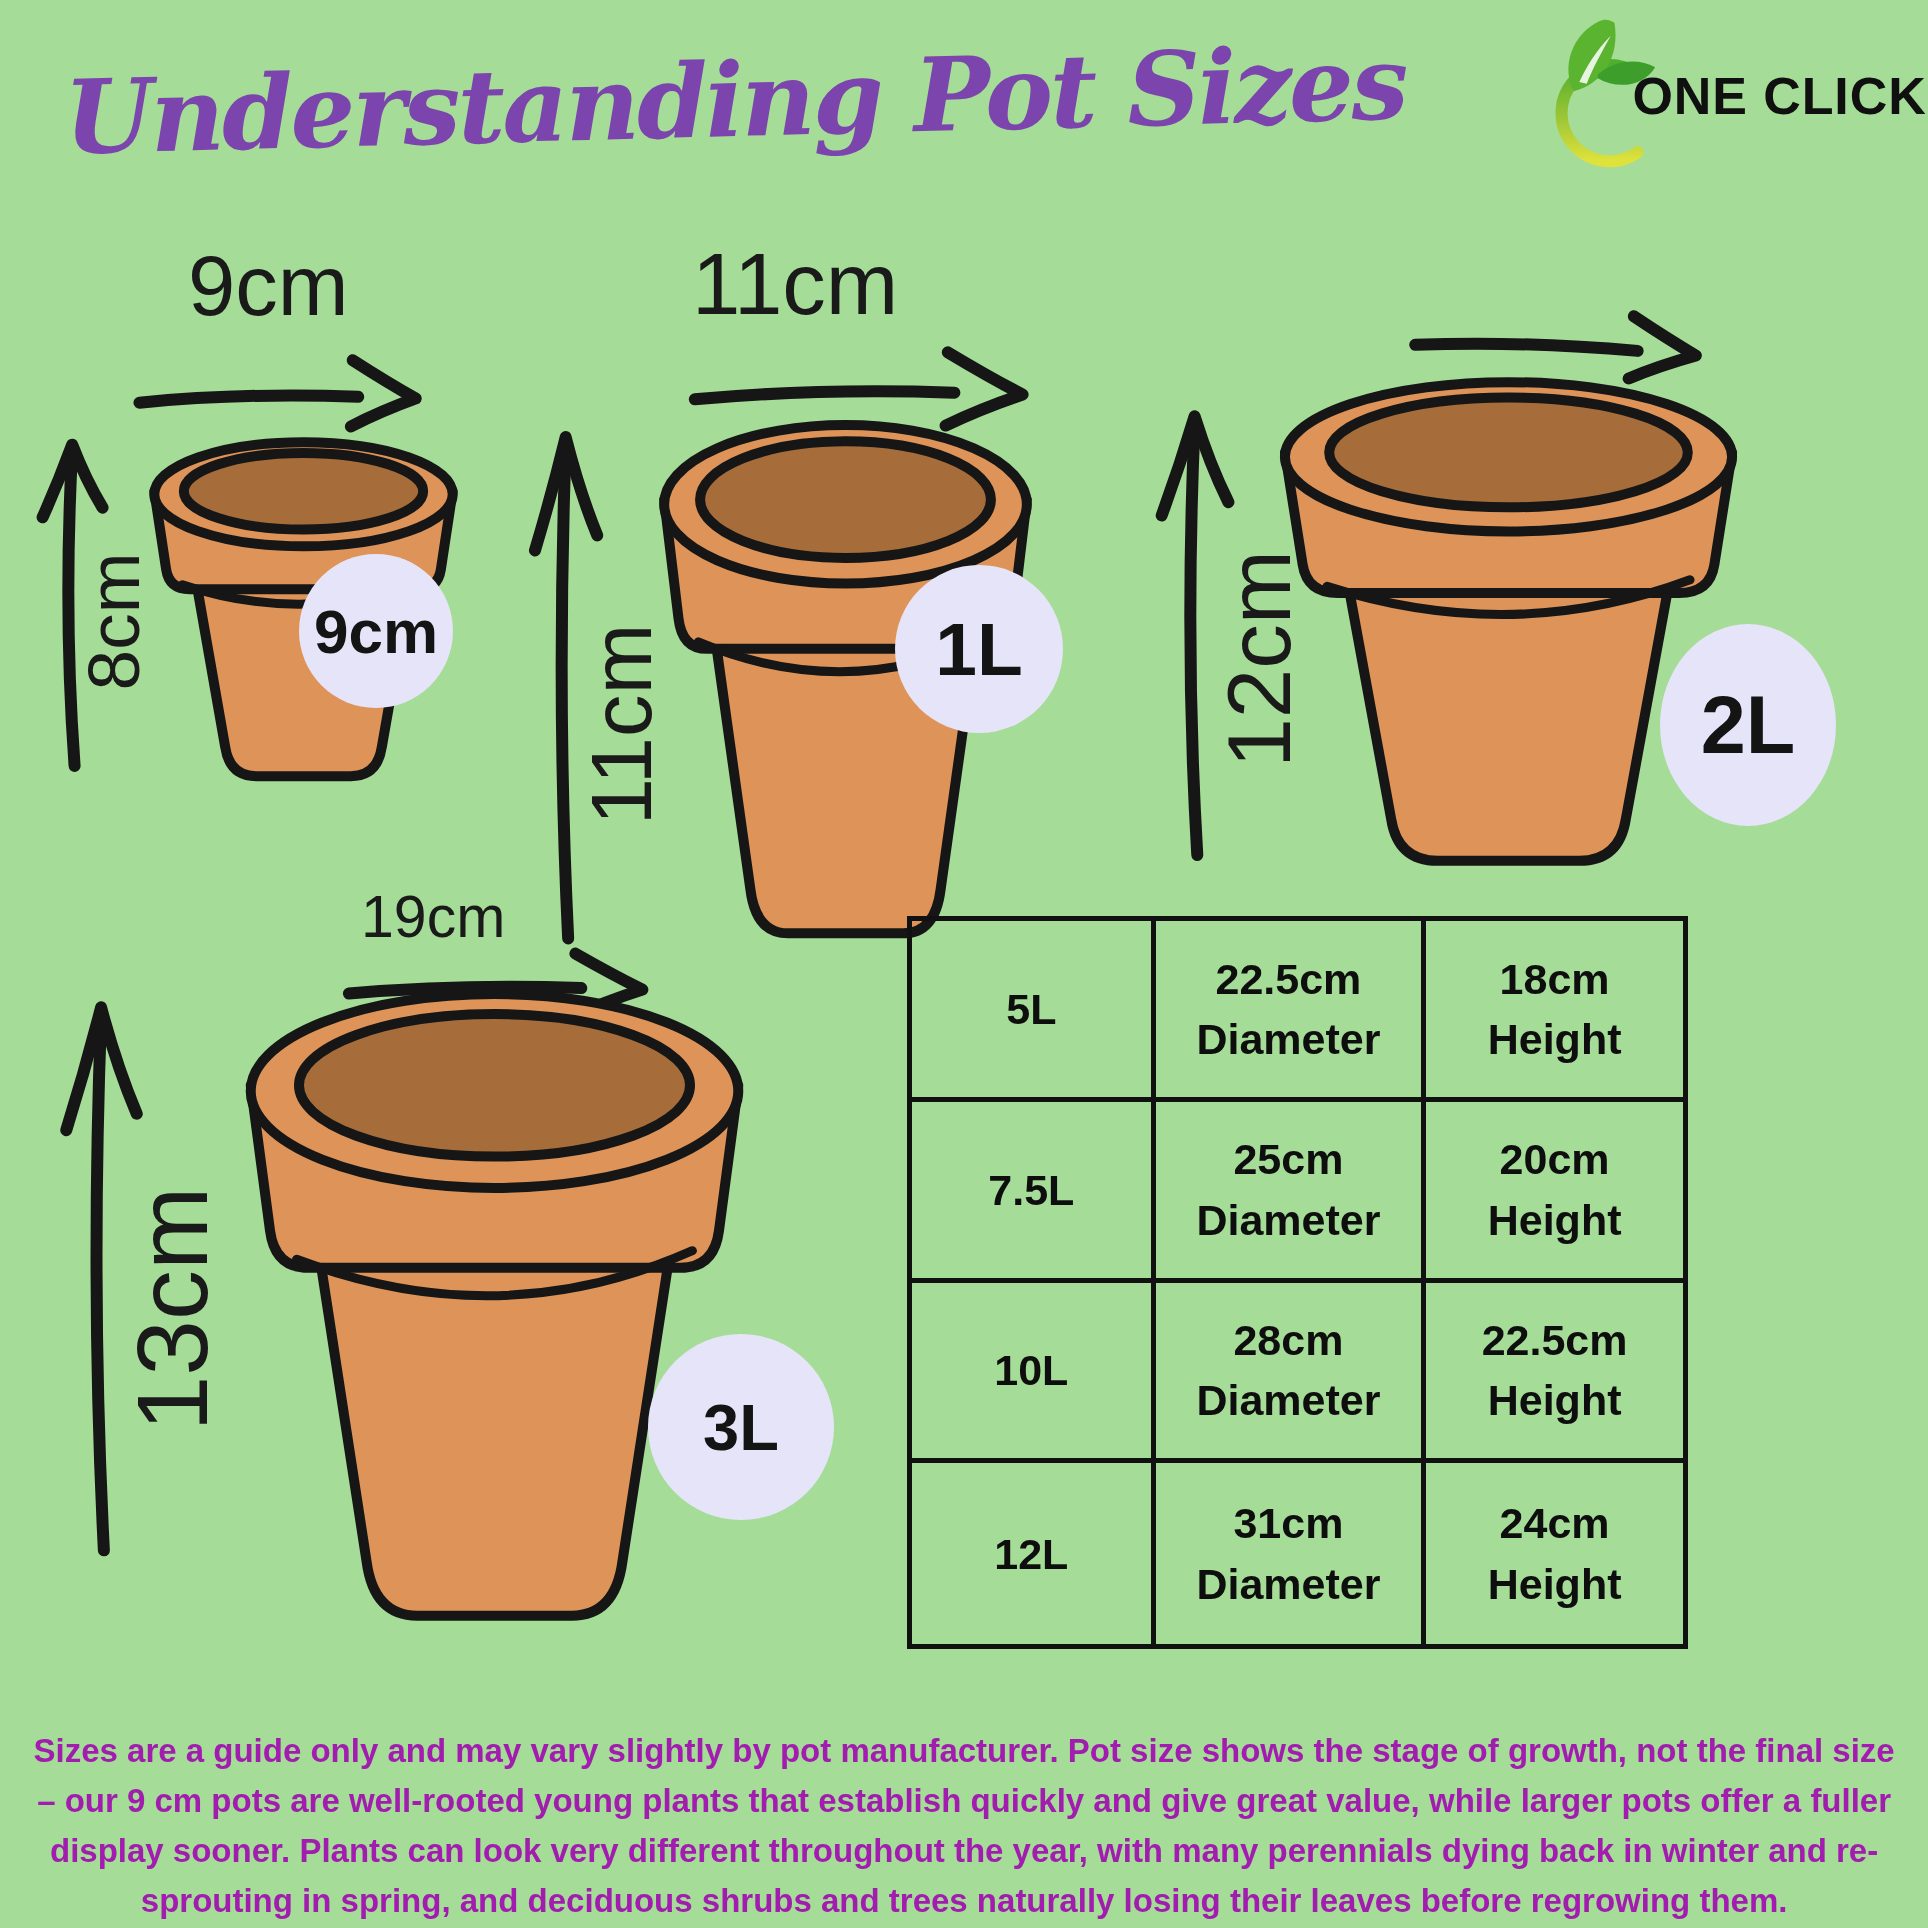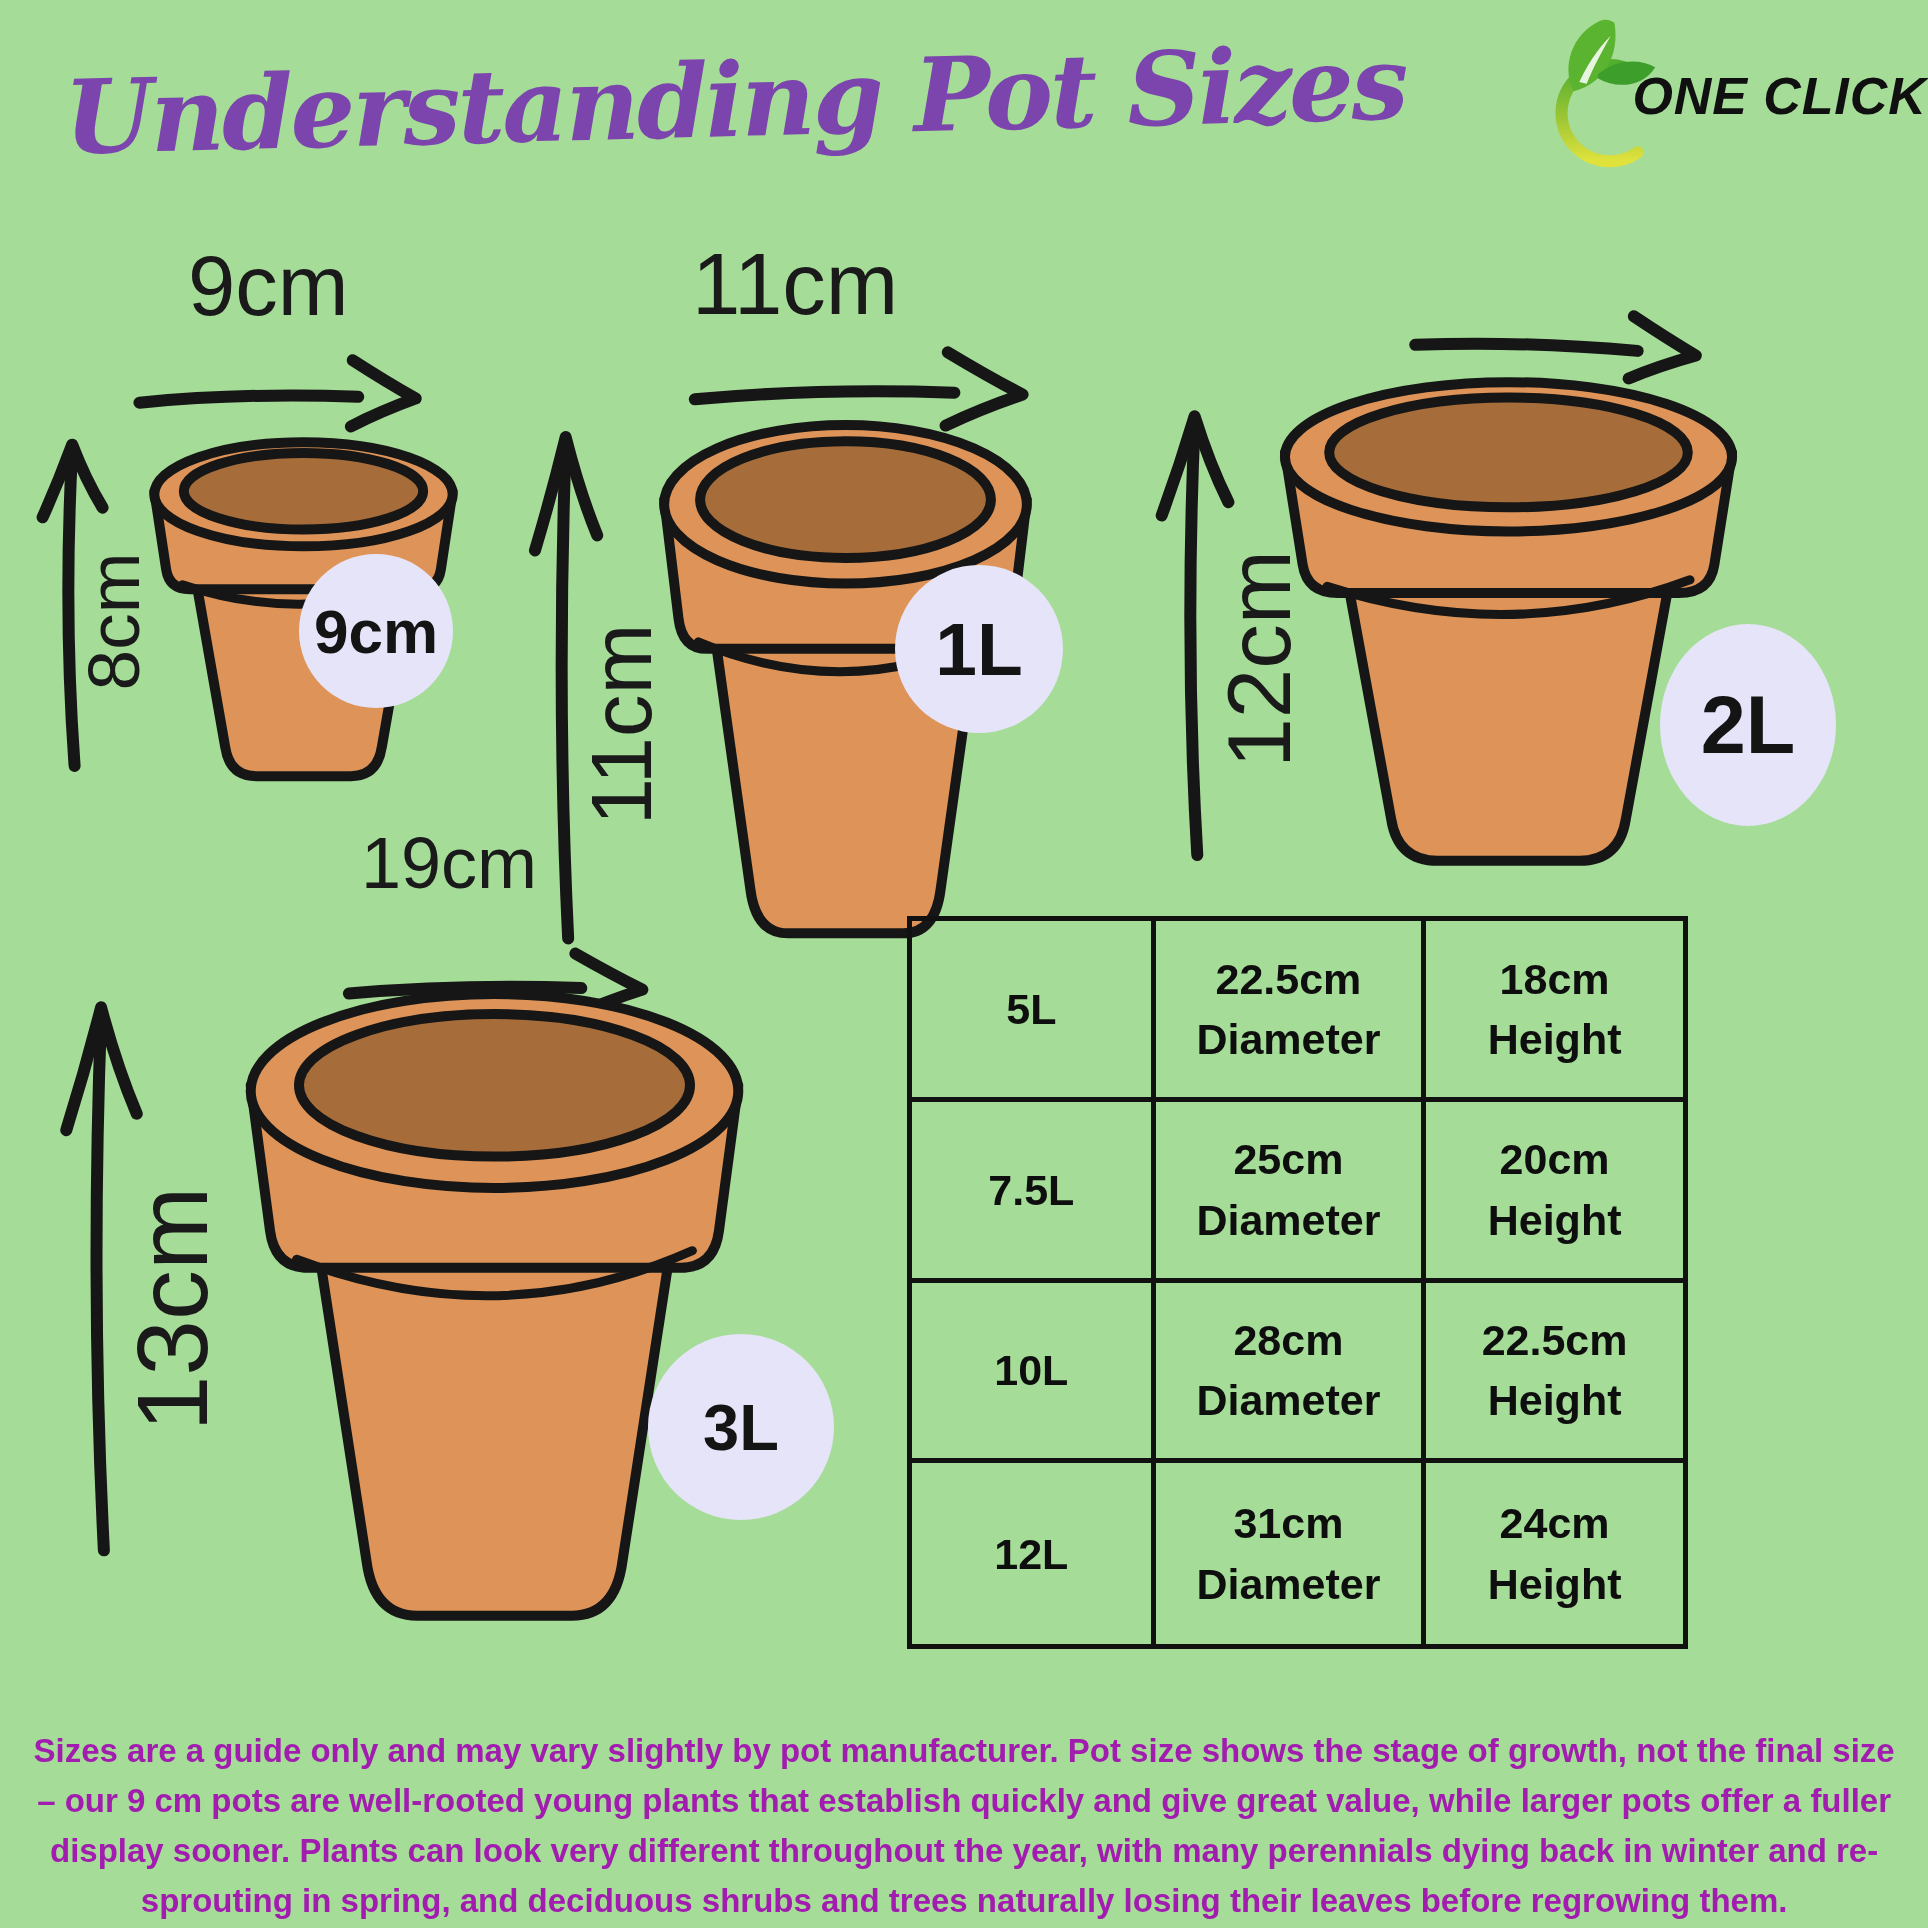--- a/index.html
+++ b/index.html
@@ -11,21 +11,21 @@
     font-family:"Liberation Sans",sans-serif;
     color:#161616;
   }
   .title{
     position:absolute;left:64px;top:40px;margin:0;
     font-family:"DejaVu Serif",serif;
     font-style:italic;font-weight:bold;
     font-size:102px;letter-spacing:-2.8px;white-space:nowrap;
     color:#7c45ae;transform:rotate(-1.5deg);
   }
-  .logo{position:absolute;left:1546px;top:15px;display:flex;align-items:flex-start;font-style:italic;}
+  .logo{position:absolute;left:1546px;top:15px;display:flex;align-items:flex-start;}
   .logo-mark{width:111px;height:158px;flex:0 0 auto;}
   .logo-text{margin-top:55px;margin-left:-24.5px;text-align:right;line-height:1.02;
     font-weight:700;font-size:52px;letter-spacing:0.9px;color:#101010;white-space:nowrap;}
   .wlabel{position:absolute;font-weight:400;color:#1a1a1a;white-space:nowrap;}
   .vlabel{position:absolute;display:flex;align-items:center;justify-content:center;
     transform:rotate(-90deg);font-weight:400;color:#1a1a1a;white-space:nowrap;}
   .arrow{position:absolute;}
   .pot{position:absolute;}
   .badge{position:absolute;background:#e6e4f8;border-radius:50%;
     display:flex;align-items:center;justify-content:center;
@@ -128,21 +128,21 @@
       <use href="#varrow"></use>
     </svg>
   <div class="vlabel" style="left:1108px;top:612px;width:301px;height:94px;font-size:89px">12cm</div>
   <svg class="pot" style="left:1265px;top:369px;width:487px;height:516px" viewBox="0 0 220 235" preserveAspectRatio="none">
       <use href="#pot"></use>
     </svg>
   <div class="badge" style="left:1660px;top:624px;width:176px;height:202px;font-size:81px">
       <span>2L</span>
     </div>
 
-  <div class="wlabel" style="left:361px;top:822px;font-size:72px">19cm</div>
+  <div class="wlabel" style="left:361px;top:883px;font-size:59px">19cm</div>
   <svg class="arrow" style="left:341px;top:944px;width:325px;height:80px" viewBox="0 0 330 100" preserveAspectRatio="none">
       <use href="#harrow"></use>
     </svg>
   <svg class="arrow" style="left:55px;top:991px;width:94px;height:573px" viewBox="0 0 100 420" preserveAspectRatio="none">
       <use href="#varrow"></use>
     </svg>
   <div class="vlabel" style="left:-31px;top:1257px;width:405px;height:104px;font-size:100px">13cm</div>
   <svg class="pot" style="left:229px;top:977px;width:531px;height:670px" viewBox="0 0 220 235" preserveAspectRatio="none">
       <use href="#pot"></use>
     </svg>

